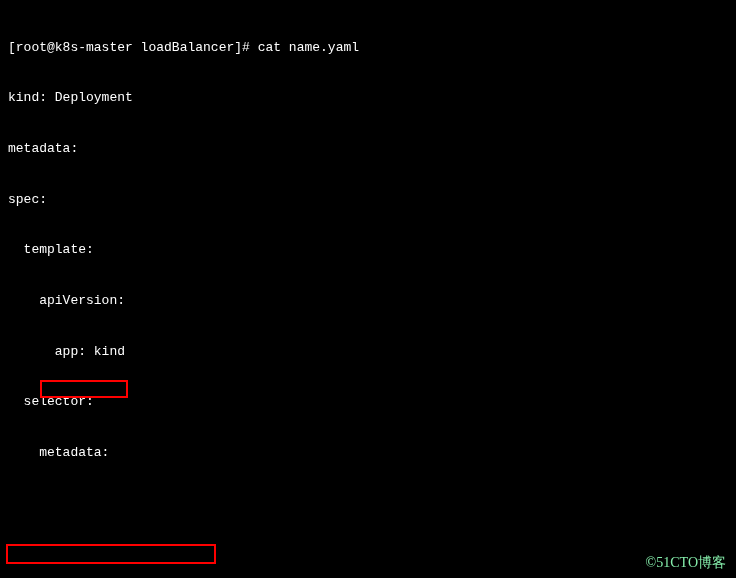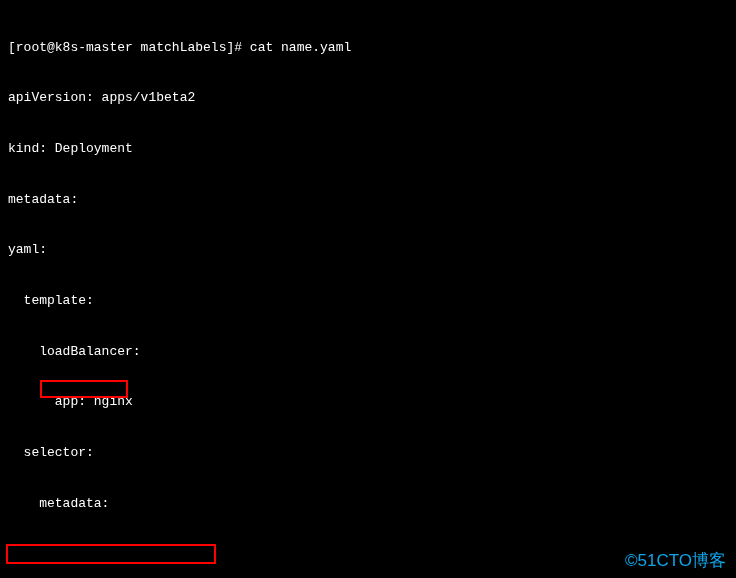--- a/index.html
+++ b/index.html
@@ -37,37 +37,36 @@
       left: 6px;
       top: 544px;
       width: 210px;
       height: 20px;
       pointer-events: none;
     }
     .watermark {
       position: absolute;
       bottom: 6px;
       right: 10px;
-      color: #0ea5e9;
-      font-family: Liberation Sans, sans-serif;
-      font-size: 17px;
+      color: #86efac;
+      font-family: Liberation Serif, serif;
+      font-size: 14px;
     }
   </style>
 </head>
 <body>
 
 <div class="terminal">
-  <div><span>[root@k8s-master matchLabels]# </span><span>cat name.yaml</span></div>
-  <div>apiVersion: apps/v1beta2</div>
+  <div><span>[root@k8s-master loadBalancer]# </span><span>cat name.yaml</span></div>
   <div>kind: Deployment</div>
   <div>metadata:</div>
-  <div>yaml:</div>
+  <div>spec:</div>
   <div>  template:</div>
-  <div>    loadBalancer:</div>
-  <div>      app: nginx</div>
+  <div>    apiVersion:</div>
+  <div>      app: kind</div>
   <div>  selector:</div>
   <div>    metadata:</div>
   
   
   
   
   
   
   
   

